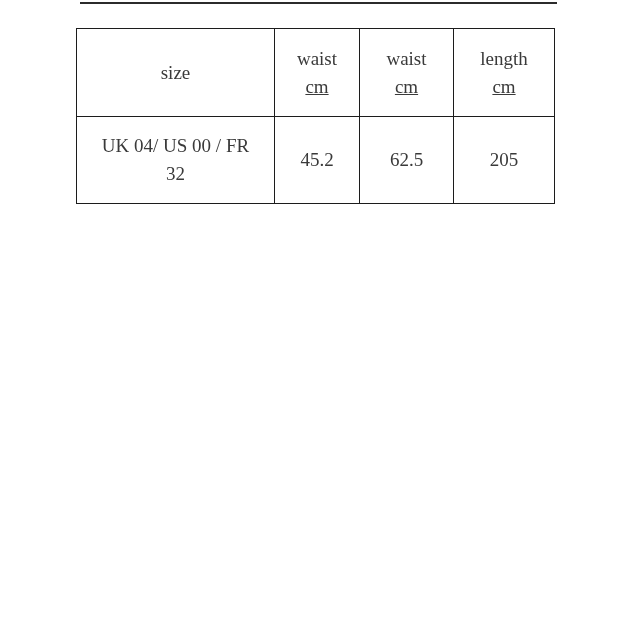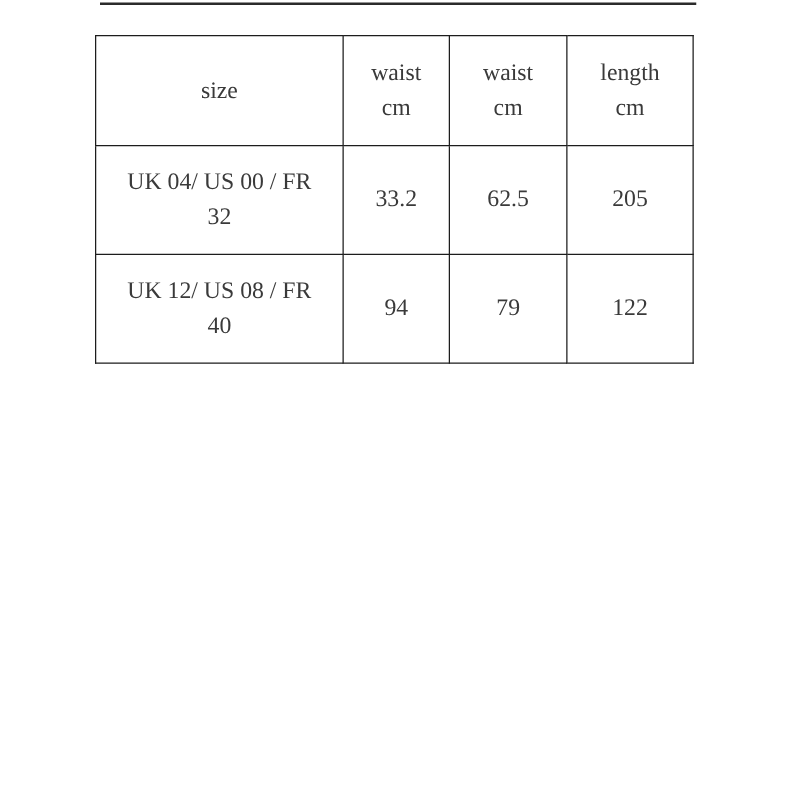--- a/index.html
+++ b/index.html
@@ -58,21 +58,21 @@
     height: 86px;
   }
 
   
   col.c-size   { width: 198px; }
   col.c-bust   { width: 85px;  }
   col.c-waist  { width: 94px;  }
   col.c-length { width: 101px; }
 
   .hdr-line { display: block; }
-  .hdr-unit { display: block; }
+  .hdr-unit { display: block; text-decoration: underline; }
 
   .size-label {
     display: block;
     padding: 0 14px;
   }
 </style>
 </head>
 <body>
 
 <div class="top-rule"></div>
@@ -102,27 +102,19 @@
           <span class="hdr-line">length</span>
           <span class="hdr-unit">cm</span>
         </th>
       </tr>
     </thead>
     <tbody>
       <tr class="data-row">
         <td>
             <span class="size-label">UK 04/ US 00 / FR 32</span>
           </td>
-        <td>33.2</td>
+        <td>45.2</td>
         <td>62.5</td>
         <td>205</td>
-      </tr>
-      <tr class="data-row">
-        <td>
-            <span class="size-label">UK 12/ US 08 / FR 40</span>
-          </td>
-        <td>94</td>
-        <td>79</td>
-        <td>122</td>
       </tr>
     </tbody>
   </table>
 </div>
 
 </body></html>

